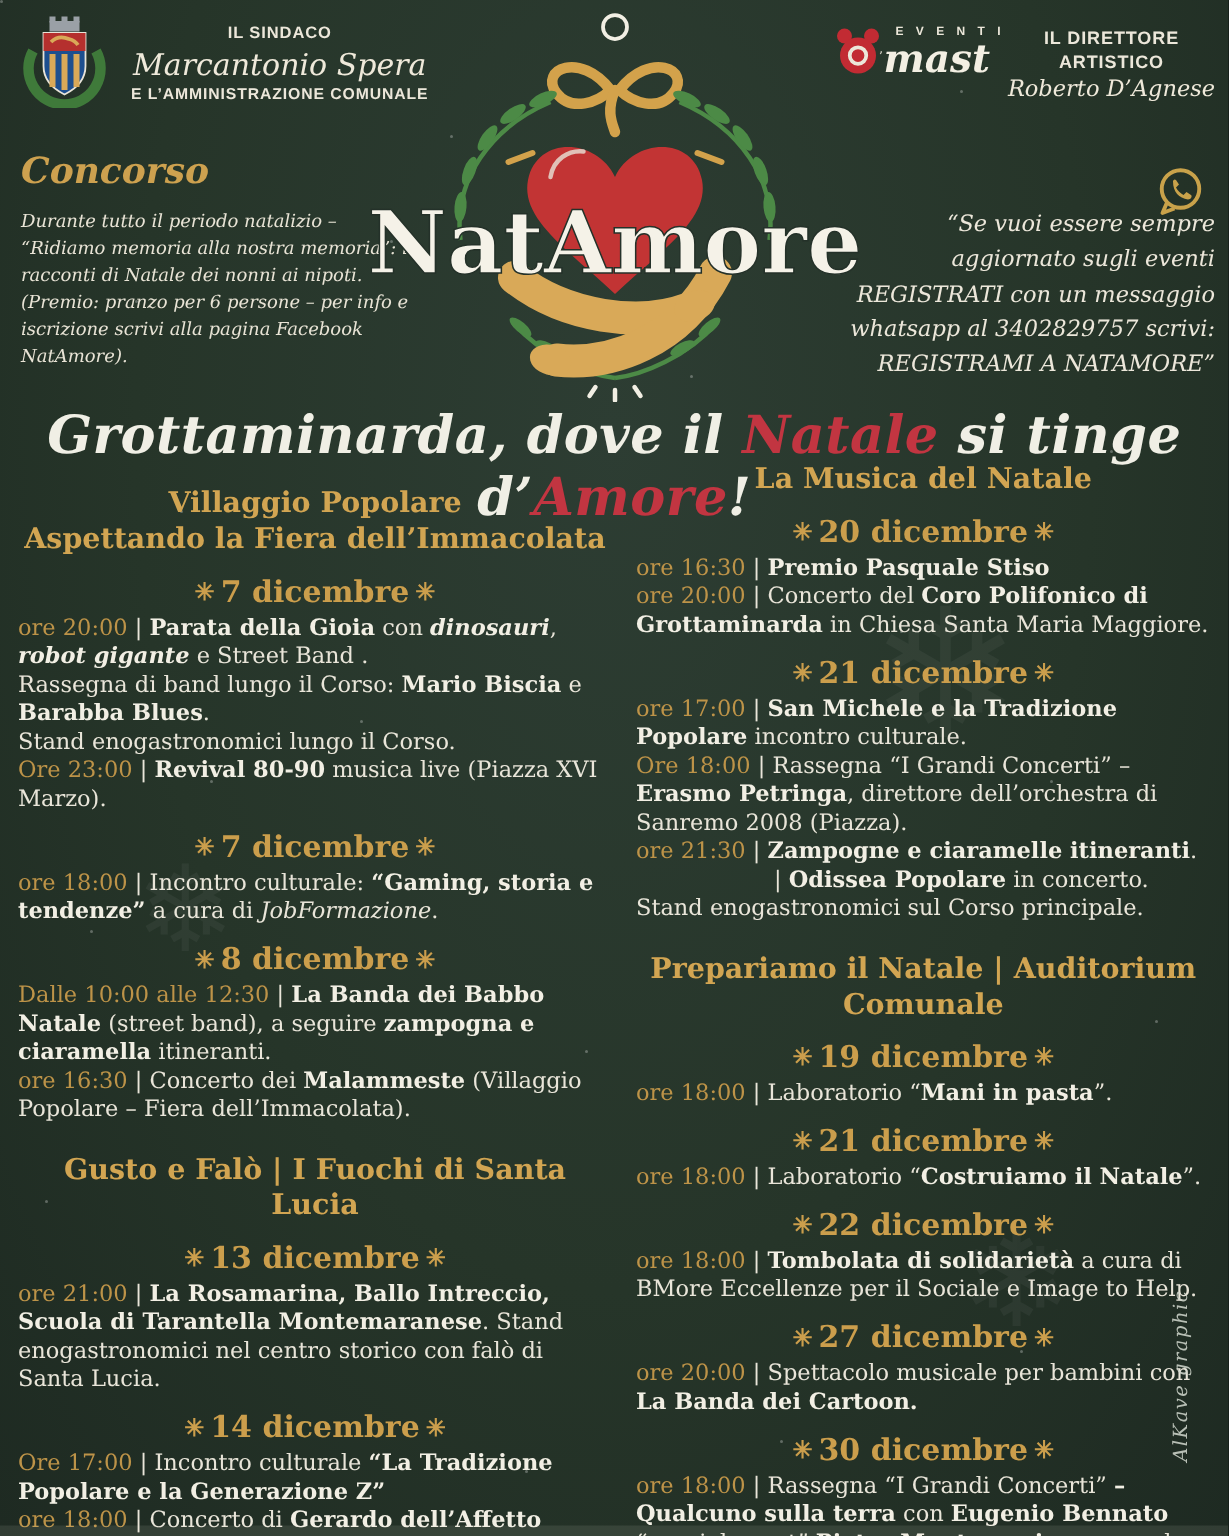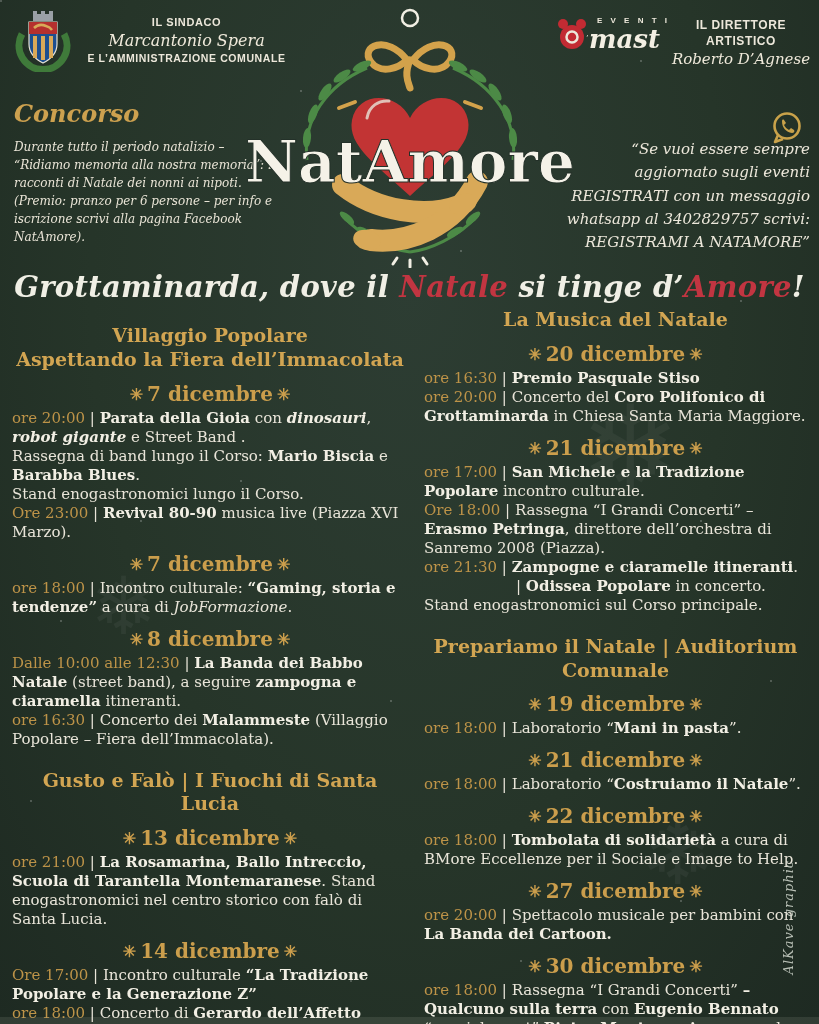--- a/index.html
+++ b/index.html
@@ -6,32 +6,32 @@
   .poster{
     position:relative;width:819px;height:1024px;overflow:hidden;
     background:radial-gradient(ellipse at 50% 28%, #2d3d33 0%, #263529 55%, #1e2a22 100%);
     font-family:"DejaVu Serif", serif;color:#eae6da;
   }
   .abs{position:absolute;}
   
   .sindaco-block{left:74px;top:16px;width:225px;text-align:center;line-height:1.25;}
   .small-caps{font-family:"Liberation Sans",sans-serif;font-weight:bold;font-size:11px;
     letter-spacing:.6px;color:#ece7da;text-transform:uppercase;}
-  .script-name{font-style:italic;font-size:16px;color:#efe9da;margin:1px 0;}
+  .script-name{font-style:italic;font-size:20px;color:#efe9da;margin:1px 0;}
   .direttore-block{left:668px;top:18px;width:146px;text-align:center;line-height:1.3;}
   .direttore-block .script-name{font-size:15px;}
   .concorso{left:14px;top:96px;width:262px;font-style:italic;line-height:1.5;}
   .concorso-title{color:#cda14f;font-size:24px;font-weight:bold;margin-bottom:6px;}
   .concorso-body{font-size:12px;color:#e9e4d6;}
   .wa-block{left:552px;top:138px;width:258px;text-align:right;font-style:italic;
     font-size:15px;line-height:1.55;color:#ece7da;}
   .wa-icon{left:770px;top:110px;}
   
   .headline{left:0;top:270px;width:819px;text-align:center;
-    font-size:29px;font-weight:bold;font-style:italic;letter-spacing:.3px;}
+    font-size:35px;font-weight:bold;font-style:italic;letter-spacing:.3px;}
   .seg-white{color:#f0efe5;}
   .seg-red{color:#c23541;}
   
   .columns{position:absolute;left:12px;top:308px;width:795px;display:flex;gap:16px;}
   .col{box-sizing:border-box;}
   .col-left{width:396px;padding-top:16px;}
   .col-right{width:383px;padding-top:0;}
   .section + .section{margin-top:20px;}
   .section-title{color:#d2a552;font-weight:bold;font-size:19px;line-height:1.25;text-align:center;}
   .date-header{color:#cb9e4c;font-weight:bold;font-size:20px;text-align:center;

